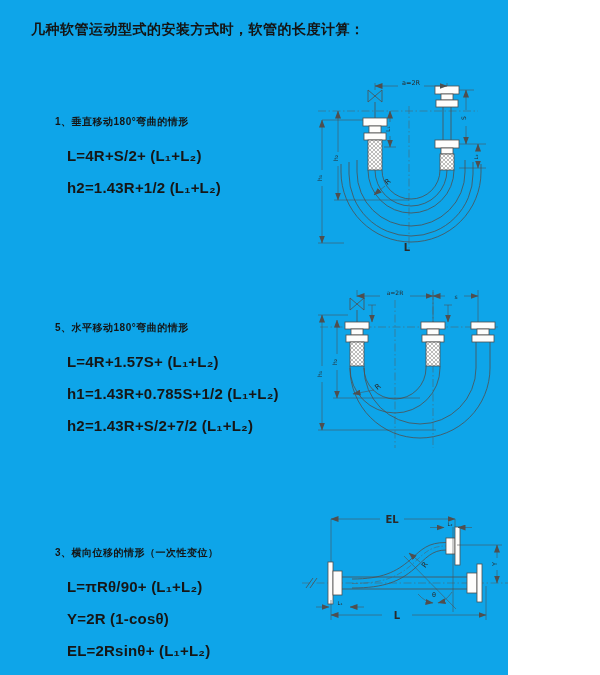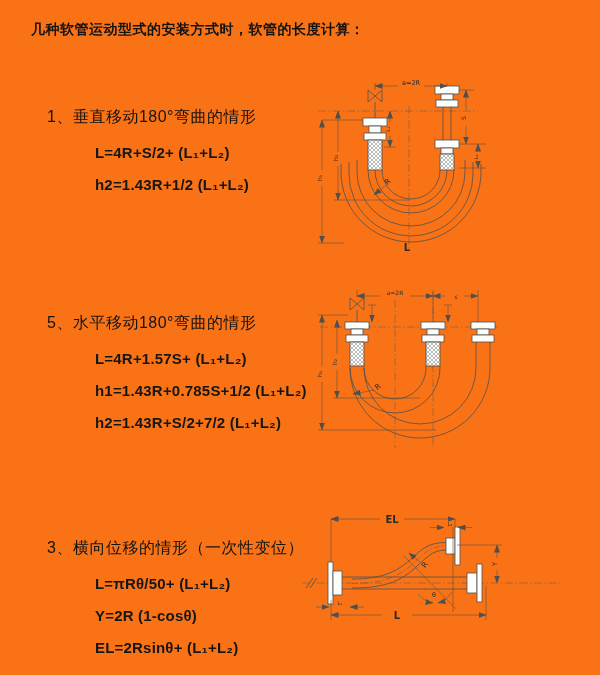--- a/index.html
+++ b/index.html
@@ -2,38 +2,38 @@
 <html><head>
 <meta charset="utf-8">
 <style>
   html,body{margin:0;padding:0;}
   body{
     width:600px;height:675px;
     background:#ffffff;
     font-family:"Liberation Sans","DejaVu Sans",sans-serif;
   }
   .page{
-    position:relative;width:600px;height:675px;
-    background:#f97316;color:#151515;overflow:hidden;
+    position:relative;width:508px;height:675px;
+    background:#0ea5e9;color:#151515;overflow:hidden;
   }
   .doc-title{
     position:absolute;left:31px;top:21px;
     font-size:14px;font-weight:700;letter-spacing:0.5px;color:#141414;
   }
   .section{position:absolute;left:44px;}
   .sec1{top:104px;}
   .sec2{top:310px;}
   .sec3{top:535px;}
   .sec-heading{
-    font-size:16px;font-weight:400;letter-spacing:0.5px;color:#141414;margin:3px;
+    font-size:10px;font-weight:700;letter-spacing:0.5px;color:#141414;margin:11px;
   }
   .formulas{margin:9px 0 0 23px;}
   .formula{
     font-size:15px;font-weight:700;letter-spacing:0.2px;color:#161616;
-    height:32px;line-height:32px;white-space:nowrap;margin-left:28px;
+    height:32px;line-height:32px;white-space:nowrap;
   }
   .diagram{position:absolute;}
   .dg1{left:312px;top:72px;}
   .dg2{left:315px;top:283px;}
   .dg3{left:298px;top:503px;}
   svg{display:block;}
   svg .pipe{stroke:#4f4f4f;stroke-width:0.8;fill:none;}
   svg .fit{stroke:#4f4f4f;stroke-width:0.8;fill:#fdfdfc;}
   svg .braid{stroke:#4f4f4f;stroke-width:0.8;}
   svg .dim{stroke:#4f4f4f;stroke-width:0.55;fill:none;}
@@ -61,21 +61,21 @@
     <div class="formulas">
       <div class="formula">L=4R+1.57S+ (L₁+L₂)</div>
       <div class="formula">h1=1.43R+0.785S+1/2 (L₁+L₂)</div>
       <div class="formula">h2=1.43R+S/2+7/2 (L₁+L₂)</div>
     </div>
   </div>
 
   <div class="section sec3">
     <div class="sec-heading">3、横向位移的情形（一次性变位）</div>
     <div class="formulas">
-      <div class="formula">L=πRθ/50+ (L₁+L₂)</div>
+      <div class="formula">L=πRθ/90+ (L₁+L₂)</div>
       <div class="formula">Y=2R (1-cosθ)</div>
       <div class="formula">EL=2Rsinθ+ (L₁+L₂)</div>
     </div>
   </div>
 
   <svg class="diagram dg1" width="282" height="186" viewBox="312 72 282 186">
     <defs>
       <marker id="ar1" markerWidth="8" markerHeight="6" refX="7.5" refY="3" orient="auto" markerUnits="userSpaceOnUse">
         <path d="M0,0 L8,3 L0,6 Z" fill="#4f4f4f"></path>
       </marker>

